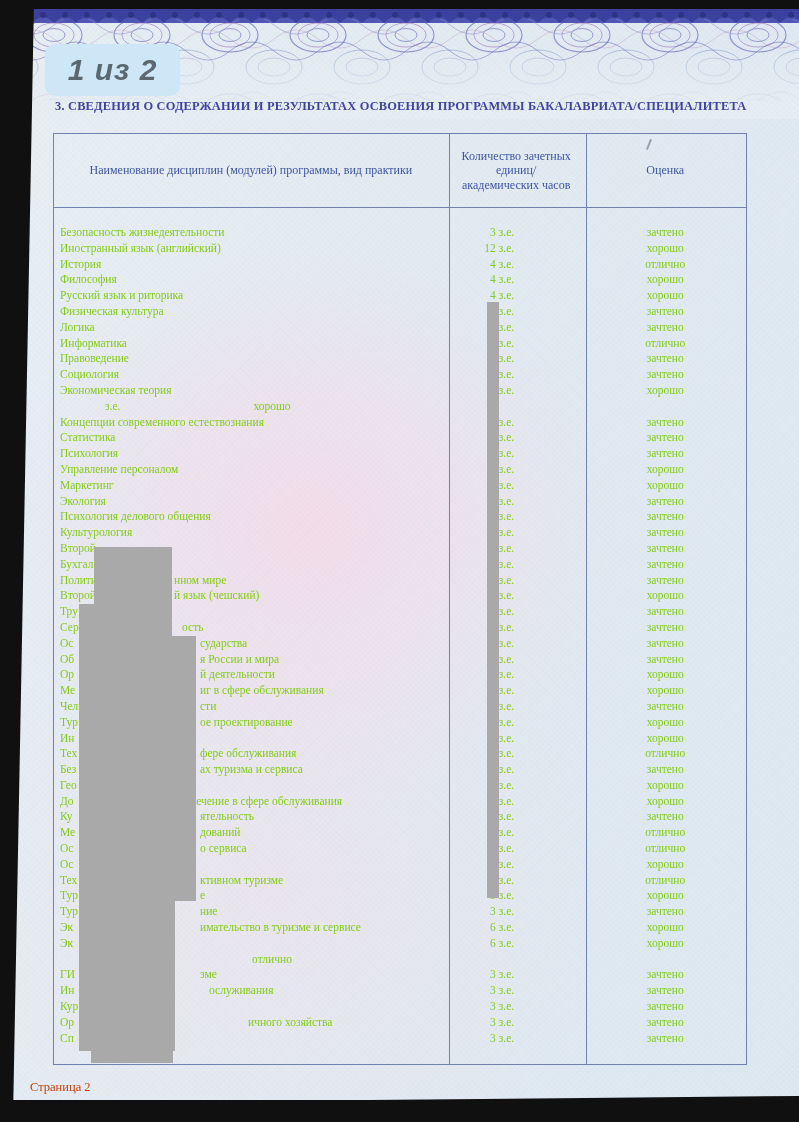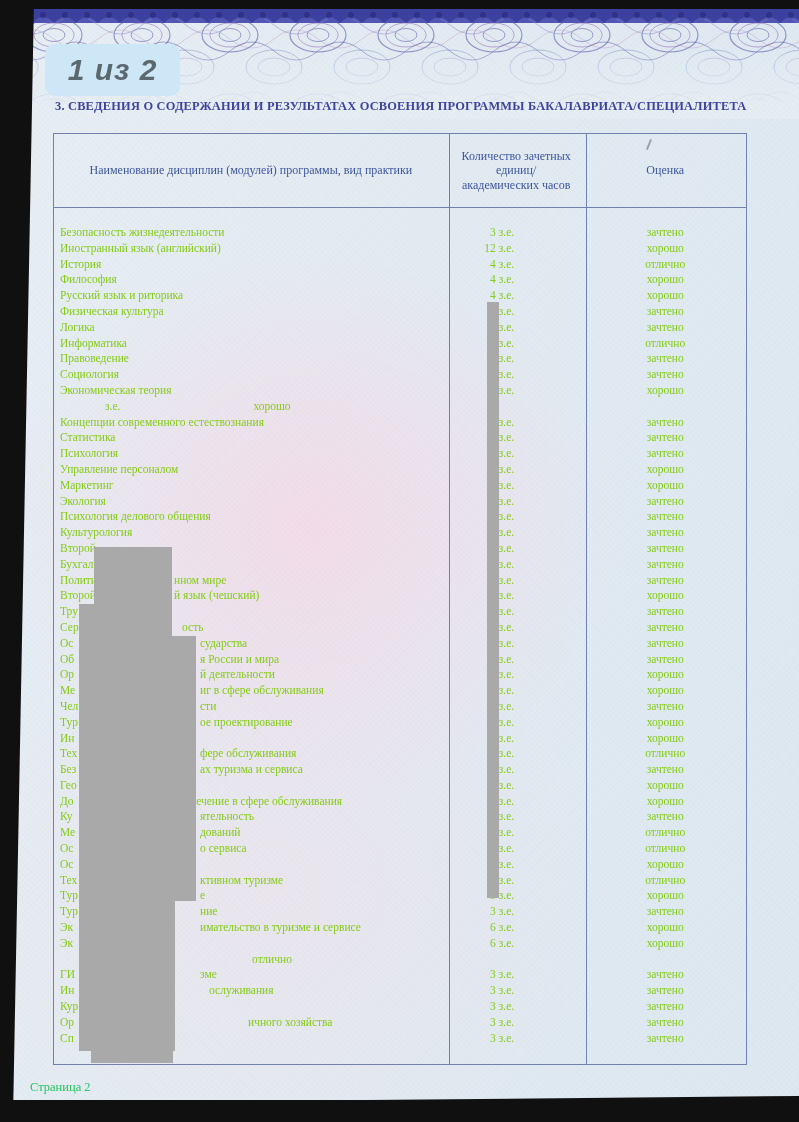--- a/index.html
+++ b/index.html
@@ -541,18 +541,18 @@
 
   <div id="pen-mark"></div>
 
   <div class="redact" style="left: 487px; top: 302px; width: 12px; height: 596px; background: rgb(169, 169, 169);"></div>
   <div class="redact" style="left: 94px; top: 547px; width: 78px; height: 58px; background: rgb(169, 169, 169);"></div>
   <div class="redact" style="left: 79px; top: 604px; width: 93px; height: 33px; background: rgb(169, 169, 169);"></div>
   <div class="redact" style="left: 79px; top: 636px; width: 117px; height: 265px; background: rgb(169, 169, 169);"></div>
   <div class="redact" style="left: 79px; top: 900px; width: 96px; height: 151px; background: rgb(169, 169, 169);"></div>
   <div class="redact" style="left: 91px; top: 1050px; width: 82px; height: 13px; background: rgb(169, 169, 169);"></div>
 
-  <div id="footer" style="color: #22c55e;">Страница 2</div>
+  <div id="footer" style="color: #c2410c;">Страница 2</div>
 
   <div class="frame" id="frame-top"></div>
   <div class="frame" id="frame-left"></div>
   <div class="frame" id="frame-bottom"></div>
 </div>
 
 </body></html>

